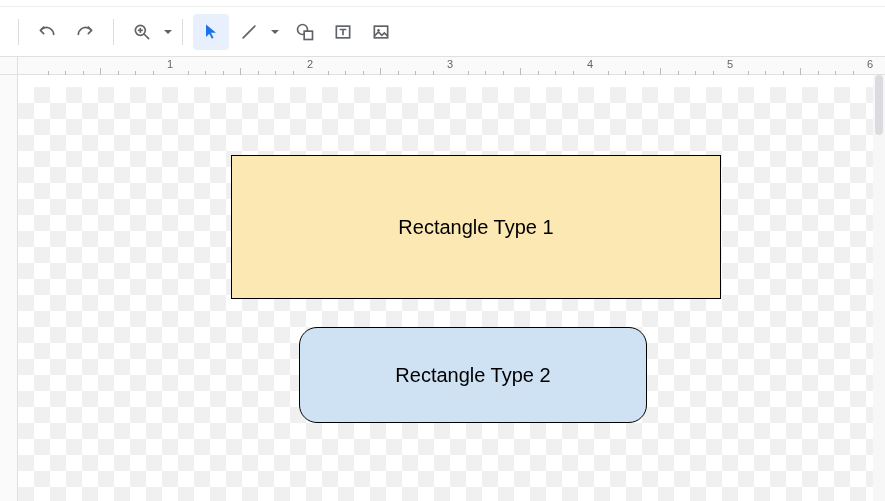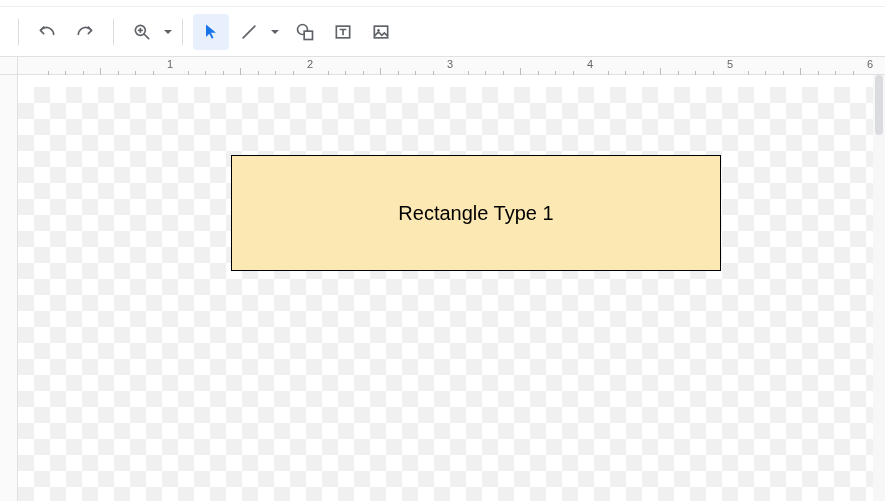--- a/index.html
+++ b/index.html
@@ -59,21 +59,21 @@
     linear-gradient(-45deg, transparent 75%, #f0f0f0 75%);
   background-size: 32px 32px;
   background-position: 0 0, 0 16px, 16px -16px, -16px 0px;
 }
 
 .shape {
   position: absolute; display: flex; align-items: center; justify-content: center;
   font-size: 20px; color: #000;
 }
 .rect1 {
-  left: 213px; top: 68px; width: 490px; height: 116px;
+  left: 213px; top: 68px; width: 490px; height: 144px;
   background: #fce8b2; border: 1px solid #000;
 }
 .rect2 {
   left: 281px; top: 240px; width: 348px; height: 96px;
   background: #cfe2f3; border: 1px solid #000; border-radius: 18px;
 }
 
 .right-scroll {
   position: absolute; right: 0; top: 75px; bottom: 0; width: 12px; background: #f7f7f7;
 }
@@ -212,18 +212,21 @@
     <div class="ruler-tick " style="height: 0px; left: 852px;"></div>
     <div class="ruler-label" style="left: 852px;">6</div>
   </div>
 
 <div class="workspace">
   <div class="vruler"></div>
   <div class="canvas">
     <div class="shape rect1">
       <span>Rectangle Type 1</span>
     </div>
+    <div class="shape rect2">
+      <span>Rectangle Type 2</span>
+    </div>
   </div>
 </div>
 
 <div class="right-scroll">
   <div class="thumb"></div>
 </div>
 
 </body></html>

